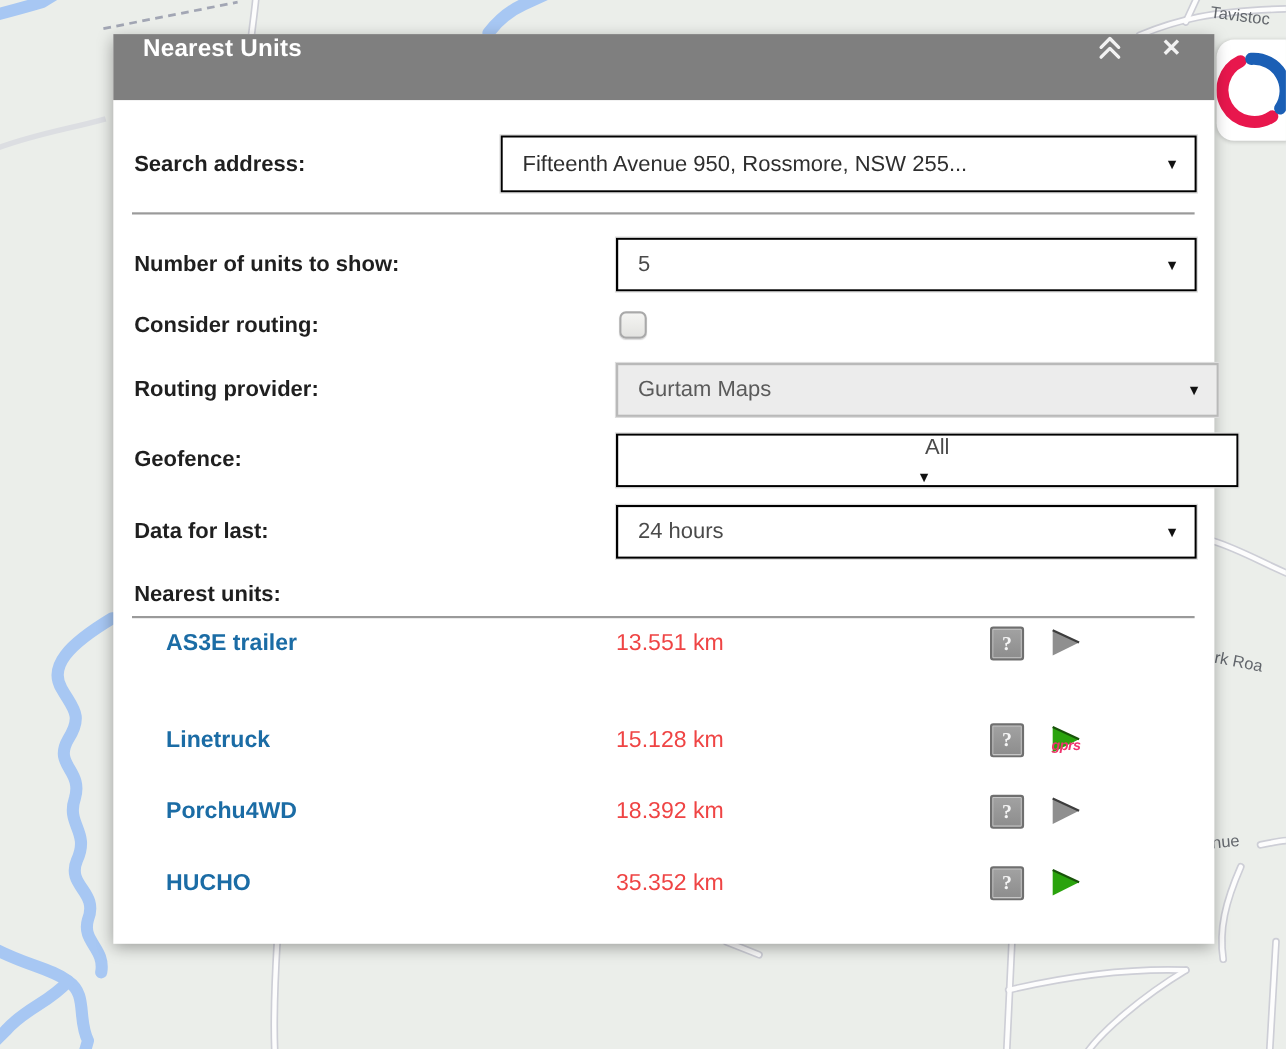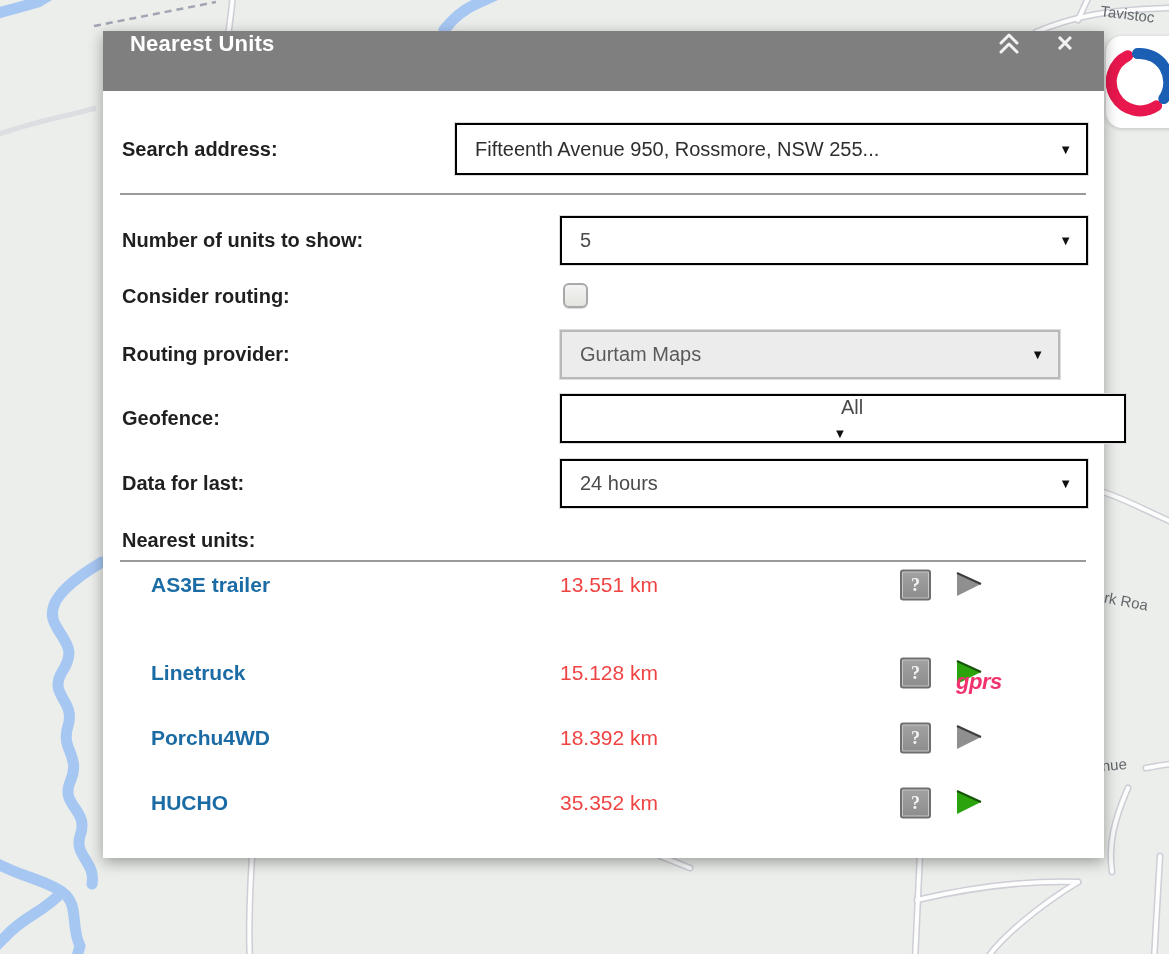--- a/index.html
+++ b/index.html
@@ -74,21 +74,21 @@
     background:linear-gradient(#a2a2a2,#8d8d8d);
     border:2px solid #6f6f6f;border-radius:3px;
     box-shadow:inset 0 0 0 1px #c6c6c6;
     display:flex;align-items:center;justify-content:center;cursor:pointer;
     color:#f5f5f5;font-size:18px;font-weight:bold;font-family:"Liberation Serif",serif;
   }
   .conn-wrap{position:absolute;left:852px;top:50%;transform:translateY(-50%);width:34px;height:30px;}
   .conn-wrap svg{display:block;}
   .gprs-badge{
     position:absolute;left:1px;top:13px;
-    color:#f0336e;font-size:22px;font-weight:bold;font-style:italic;
+    color:#f0336e;font-size:13px;font-weight:bold;font-style:italic;
     letter-spacing:-0.5px;line-height:1;
   }
 </style>
 </head>
 <body>
 
 <svg class="map-layer" width="1169" height="954" viewBox="0 0 1169 954">
   <rect x="0" y="0" width="1169" height="954" fill="#ebeeea"></rect>
 
   <g fill="none" stroke="#a7c7f3" stroke-width="11" stroke-linecap="round" stroke-linejoin="round">
@@ -172,21 +172,21 @@
   <div class="flabel" style="top:185px;height:49px;line-height:49px;">Number of units to show:</div>
   <div class="select" style="left:457px;top:185px;width:528px;height:49px;">
     <span class="value">5</span>
     <span class="caret">▼</span>
   </div>
 
   <div class="flabel" style="top:251px;height:28px;line-height:28px;">Consider routing:</div>
   <div class="checkbox" style="left:460px;top:252px;"></div>
 
   <div class="flabel" style="top:299px;height:49px;line-height:49px;">Routing provider:</div>
-  <div class="select disabled" style="left:457px;top:299px;width:500px;height:49px;">
+  <div class="select disabled" style="left:457px;top:299px;width:548px;height:49px;">
     <span class="value">Gurtam Maps</span>
     <span class="caret">▼</span>
   </div>
 
   <div class="flabel" style="top:363px;height:49px;line-height:49px;">Geofence:</div>
   <div class="select" style="left:457px;top:363px;width:566px;height:49px;flex-direction:column;">
     <span class="value">All</span>
     <span class="caret">▼</span>
   </div>
 

